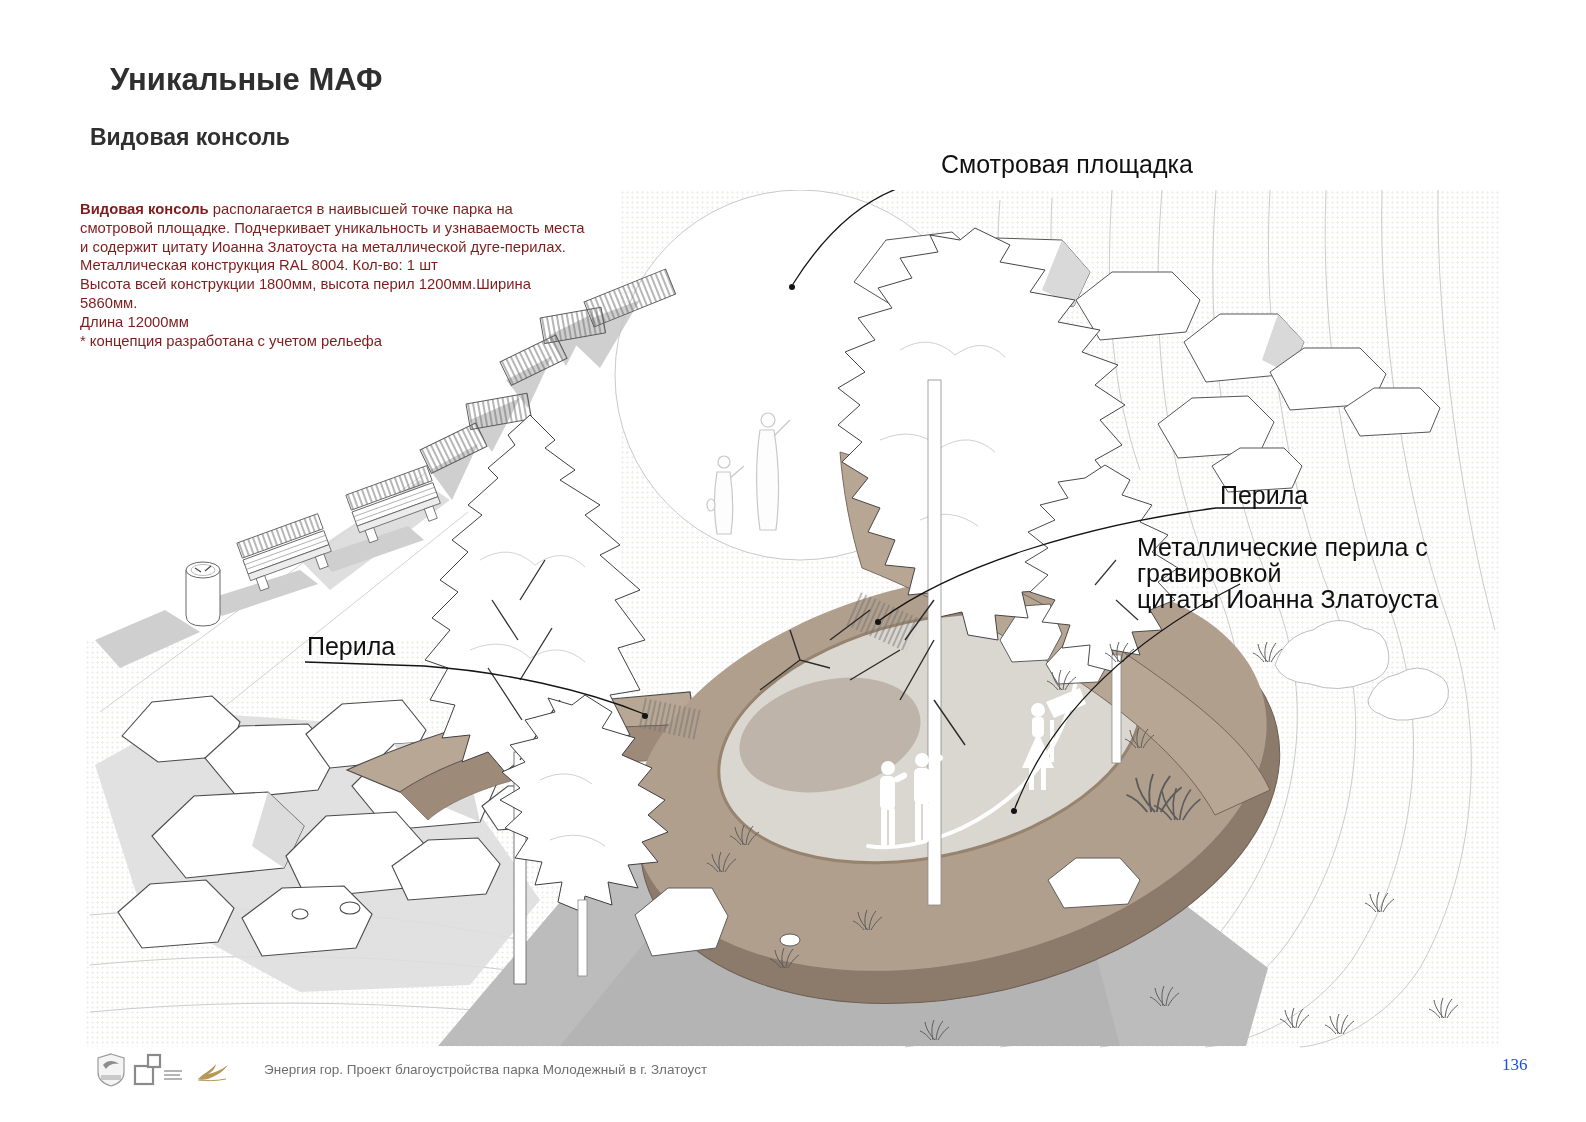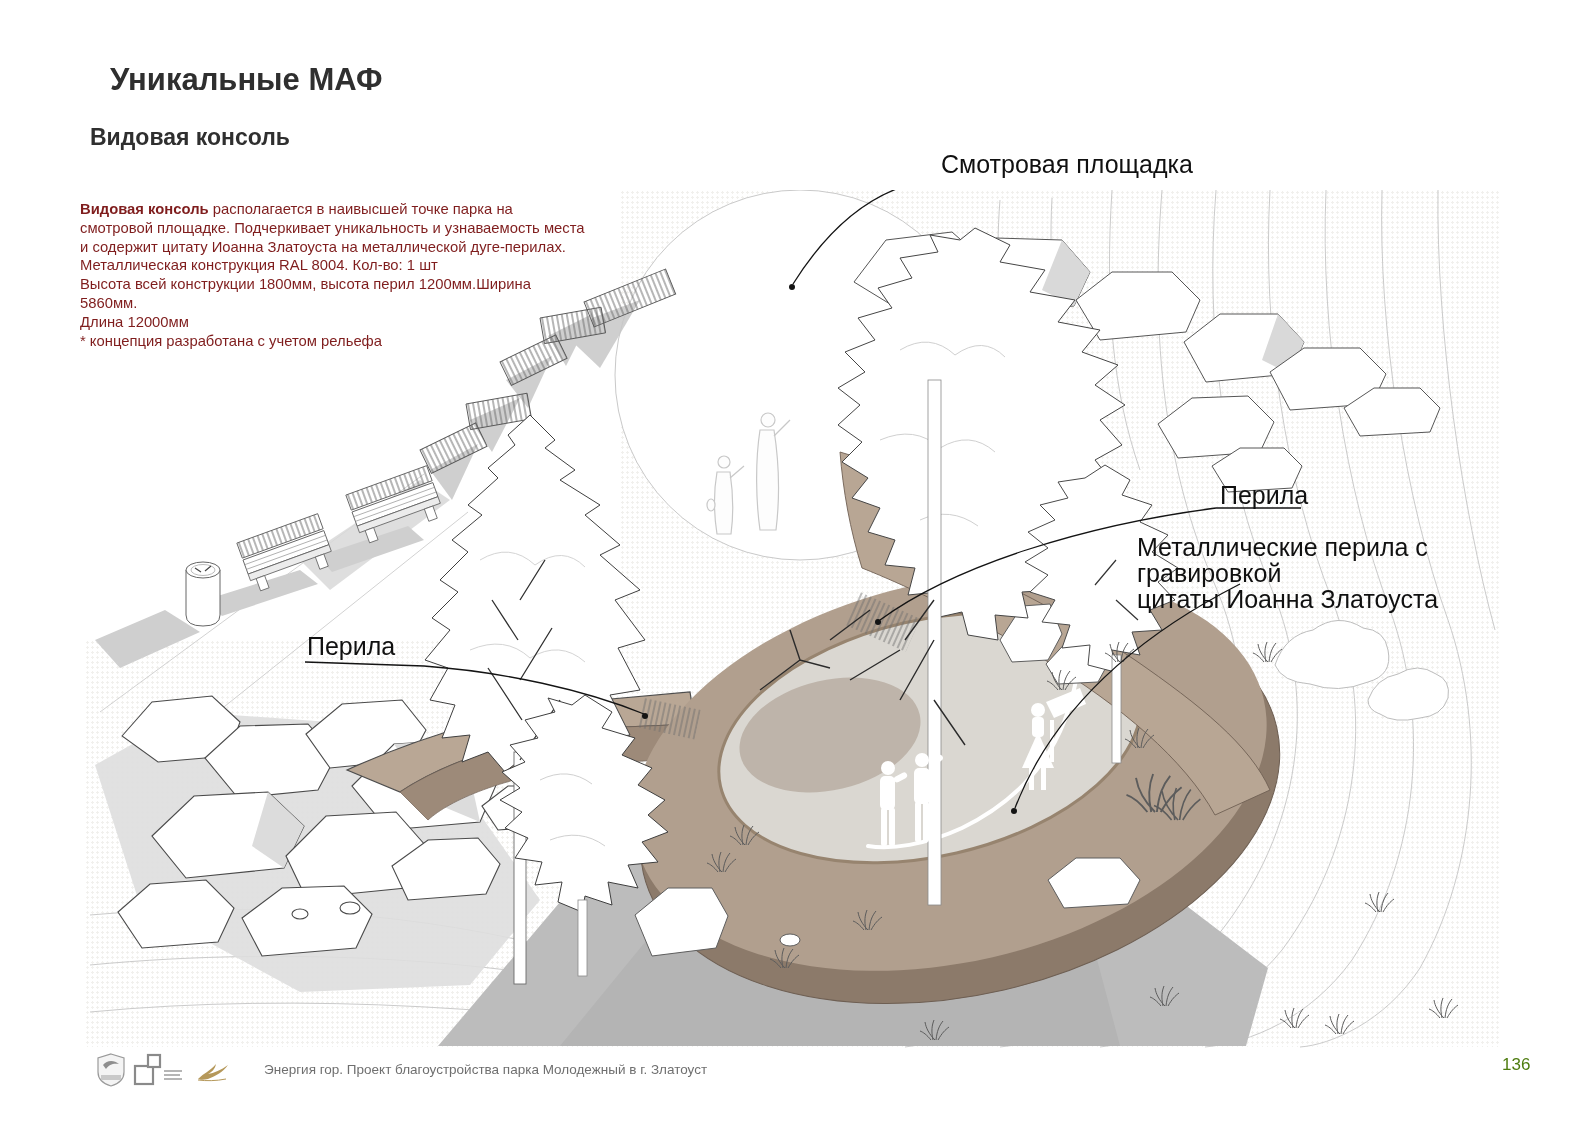--- a/index.html
+++ b/index.html
@@ -9,21 +9,21 @@
   .caption{left:90px;top:32px;font-size:13.5px;color:#4c4c4c;letter-spacing:.1px;}
   .title{left:90px;top:62px;font-size:31px;font-weight:bold;color:#2f2f2f;margin-left:20px;}
   .subtitle{left:90px;top:124px;font-size:23px;font-weight:bold;color:#2f2f2f;}
   .desc{left:80px;top:200px;width:508px;font-size:14.8px;line-height:18.8px;color:#7f1d1d;}
   .desc b{font-weight:bold;}
   .footnote{}
   .dots{background-image:radial-gradient(#e6e3df 1px,transparent 1.2px);background-size:5px 5px;opacity:.55;}
   .ann{font-size:25px;color:#101010;white-space:nowrap;}
   .ann-wrap{white-space:normal;width:348px;line-height:26px;}
   .footer-text{font-size:13.5px;color:#6f6f6f;}
-  .pagenum{font-size:17px;color:#4d7c0f;}
+  .pagenum{font-size:17px;color:#1d4ed8;font-family:Liberation Serif, serif;}
   svg{display:block;}
 </style>
 </head>
 <body>
 
 <div class="page">
 
   <div class="abs dots" style="left:620px;top:190px;width:880px;height:857px;"></div>
   <div class="abs dots" style="left:85px;top:640px;width:535px;height:407px;"></div>
 

